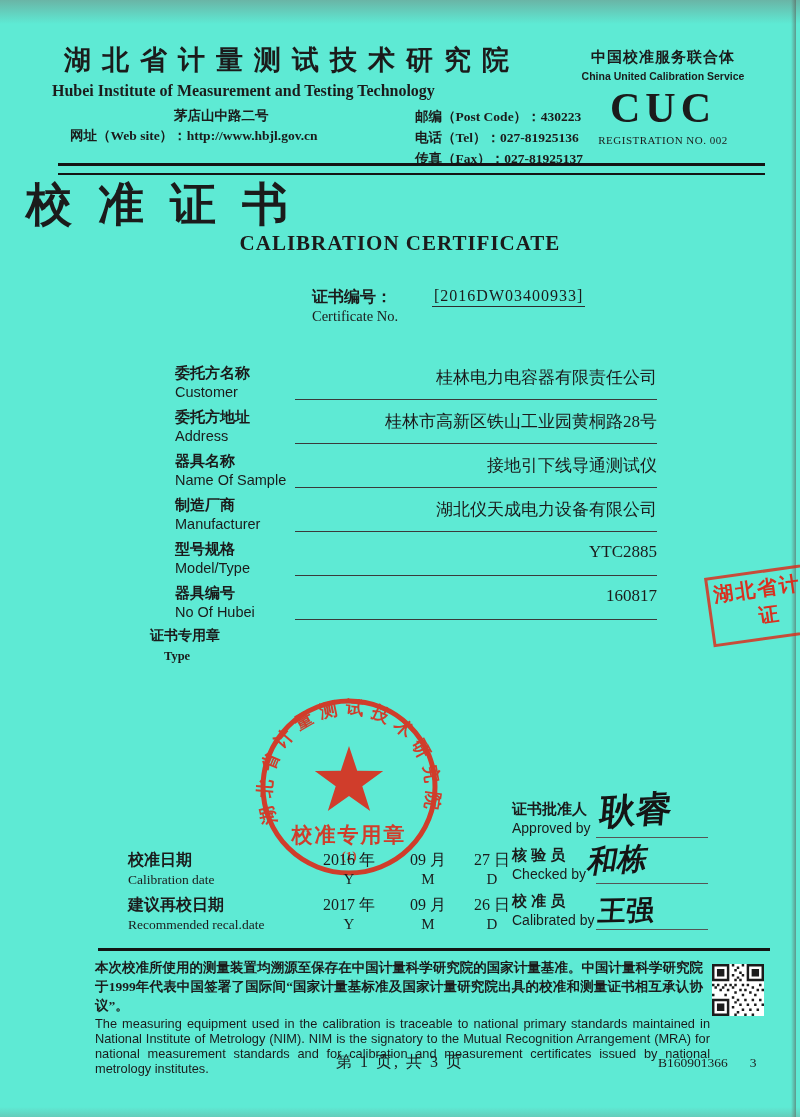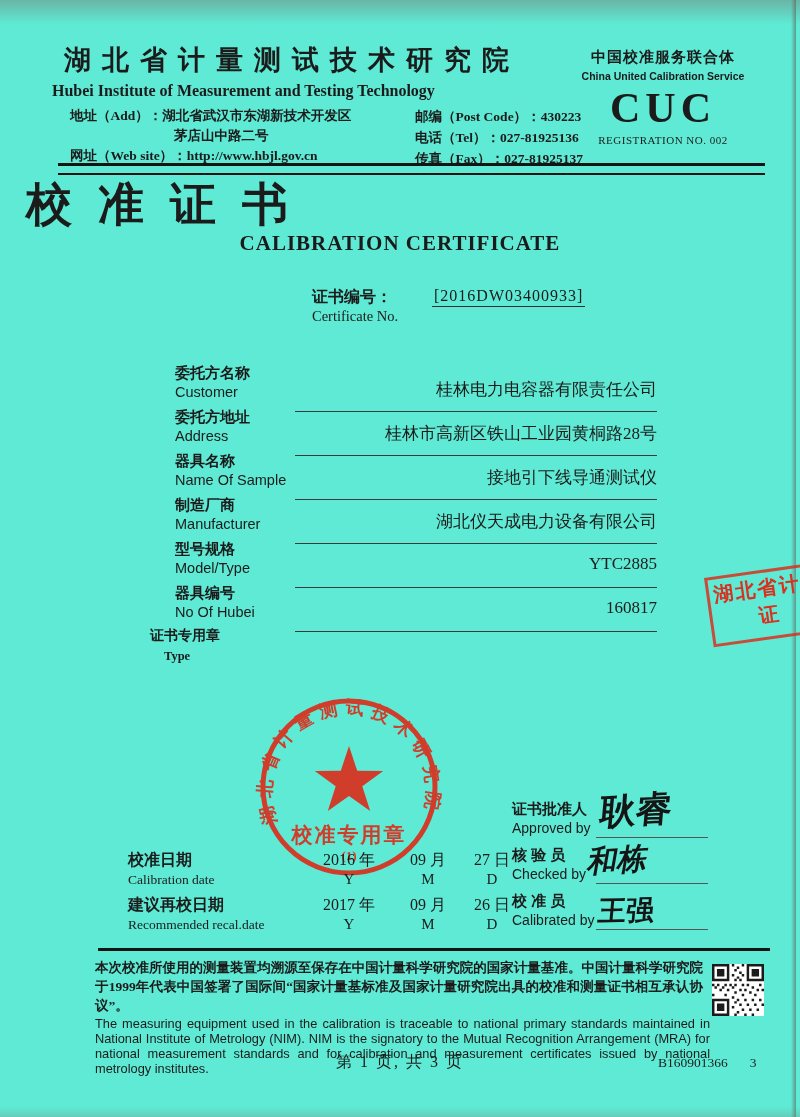--- a/index.html
+++ b/index.html
@@ -43,21 +43,21 @@
   .certno-label-en{left:312px;top:308px;font-size:14.5px;}
   .certno-value{left:432px;top:287px;font-size:16px;letter-spacing:1px;
     border-bottom:1.5px solid #2d2d2d;padding:0 2px 1px 2px;}
 
   
   .field-row{position:absolute;left:175px;width:485px;height:44px;text-align:right;}
   .f-cn{position:absolute;left:0;top:0;font-size:15px;font-weight:600;
     font-family:"Liberation Sans","DejaVu Sans",sans-serif;white-space:nowrap;}
   .f-en{position:absolute;left:0;top:20px;font-size:14.5px;
     font-family:"Liberation Sans","DejaVu Sans",sans-serif;white-space:nowrap;}
-  .f-value{position:absolute;left:120px;top:12px;width:362px;height:33px;
+  .f-value{position:absolute;left:120px;top:0;width:362px;height:33px;
     border-bottom:1.5px solid #3a3a3a;font-size:17px;padding-top:2px;white-space:nowrap;}
 
   .stamp-cn{left:150px;top:627px;font-size:14px;font-weight:bold;}
   .stamp-en{left:164px;top:649px;font-size:12.5px;font-weight:bold;}
 
   
   .corner-stamp{left:704px;top:578px;width:118px;height:60px;
     border:3px solid rgba(217,48,31,.85);transform:rotate(-8deg);transform-origin:left top;
     color:#d9301f;padding:2px 4px;}
   .corner-stamp .l1{font-size:20px;font-weight:bold;letter-spacing:2px;white-space:nowrap;}
@@ -106,21 +106,20 @@
 
 <div class="page">
   <div class="scan-top"></div>
   <div class="scan-right"></div>
   <div class="scan-bottom"></div>
 
   <div class="abs inst-cn">湖北省计量测试技术研究院</div>
   <div class="abs inst-en">Hubei Institute of Measurement and Testing Technology</div>
 
   <div class="abs contact">
-    <div class="row"><span>地址（Add）：</span><span>湖北省武汉市东湖新技术开发区</span></div>
     <div class="row indent">茅店山中路二号</div>
     <div class="row"><span>网址（Web site）：</span><span>http://www.hbjl.gov.cn</span></div>
   </div>
   <div class="abs contact-right">
     <div><span>邮编（Post Code）：</span><span>430223</span></div>
     <div><span>电话（Tel）：</span><span>027-81925136</span></div>
     <div><span>传真（Fax）：</span><span>027-81925137</span></div>
   </div>
 
   <div class="abs cuc">

